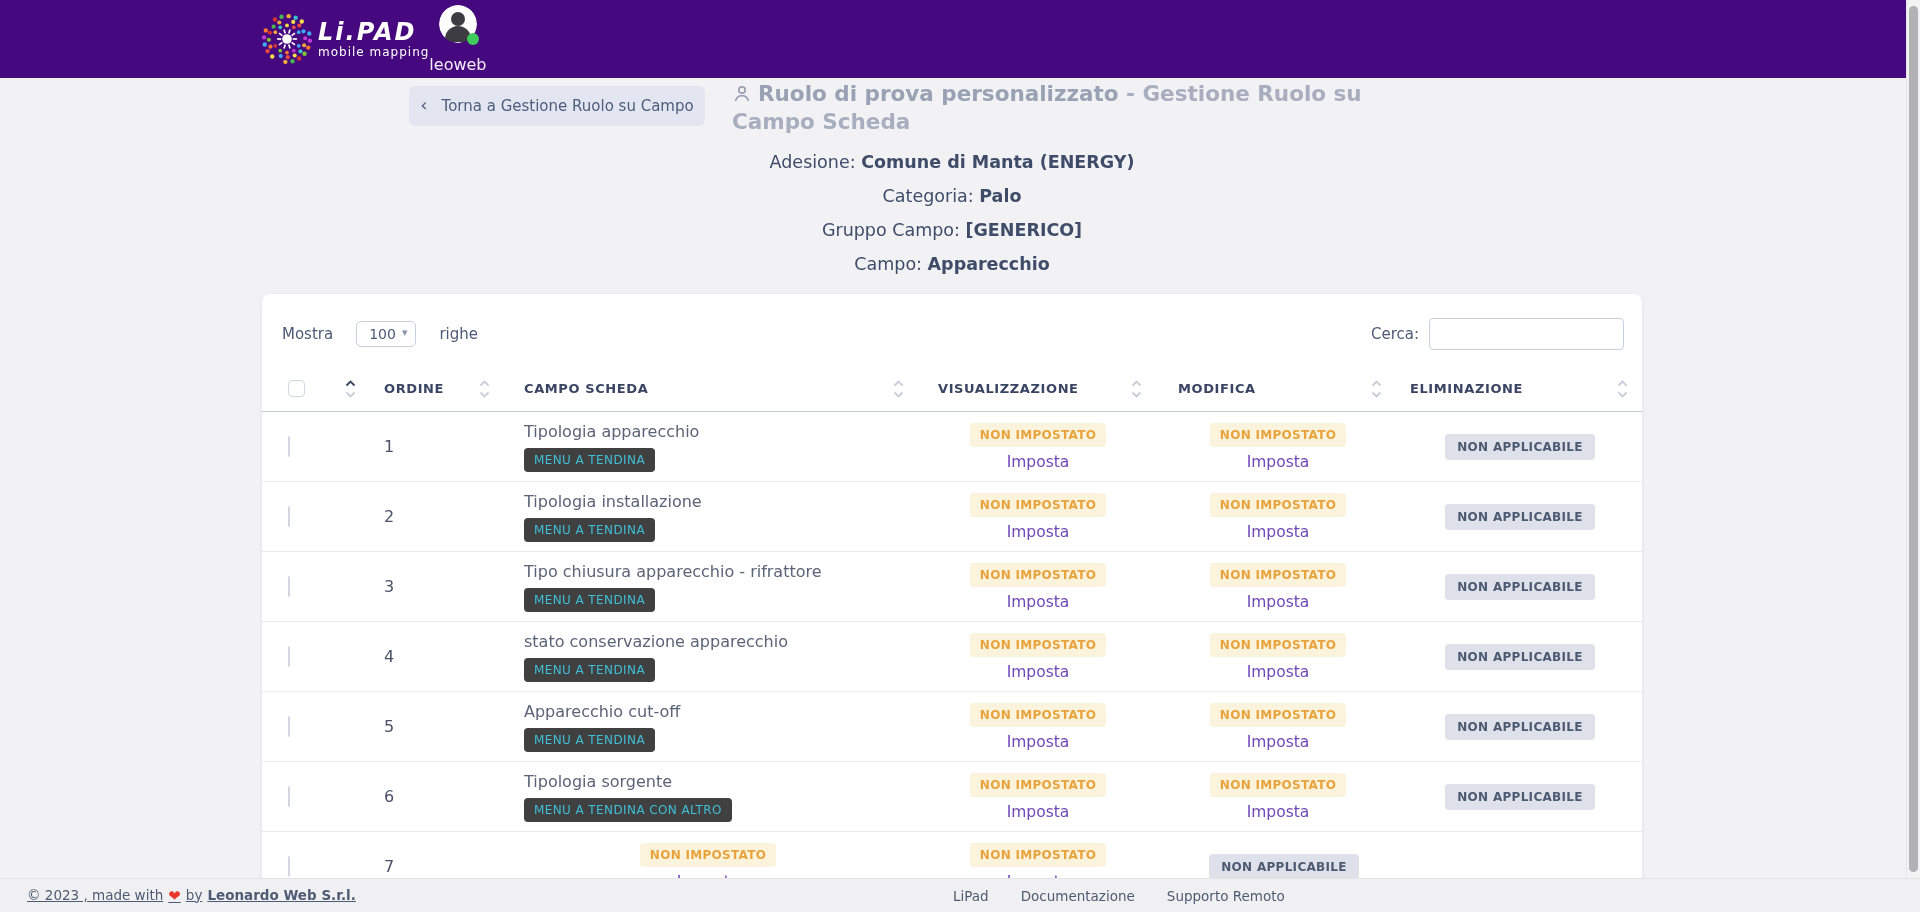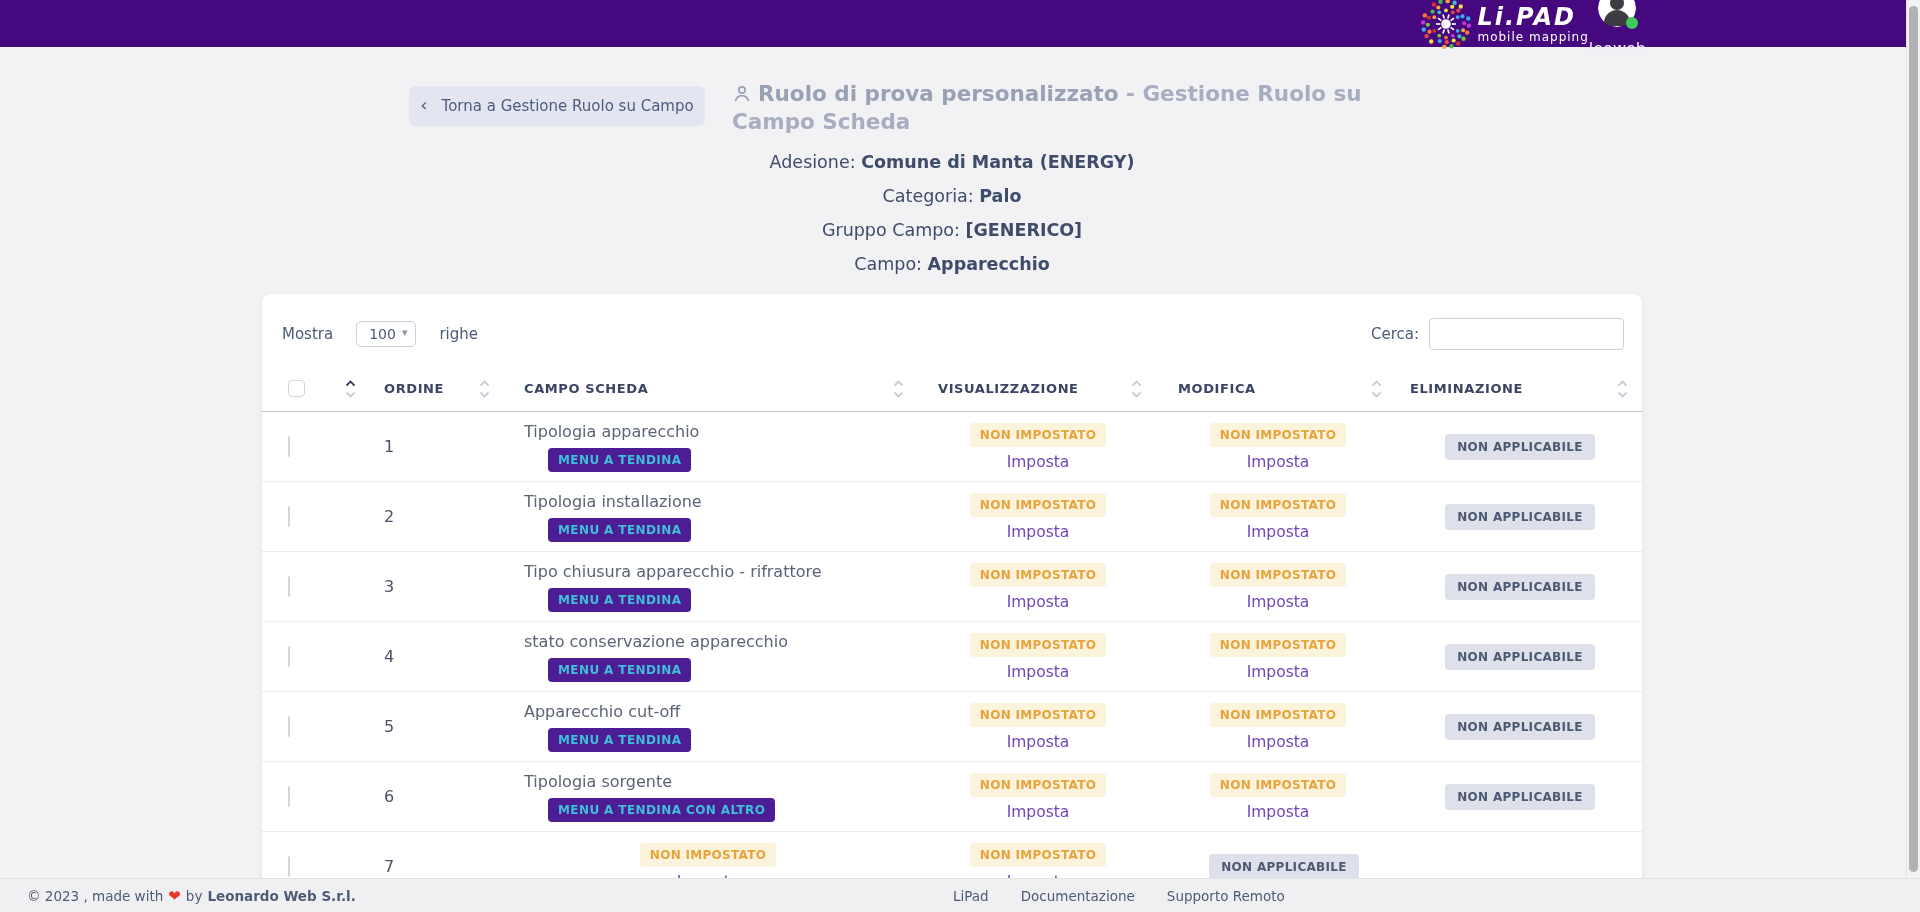--- a/index.html
+++ b/index.html
@@ -1,21 +1,21 @@
 <!DOCTYPE html>
 <html><head>
 <meta charset="utf-8">
 <style>
   * { margin:0; padding:0; box-sizing:border-box; }
   html,body { width:1920px; height:912px; overflow:hidden; }
   body { font-family:"DejaVu Sans","Liberation Sans",sans-serif; background:#F2F2F4; position:relative; }
 
   
-  .topbar { position:absolute; left:0; top:0; width:1906px; height:47px; background:#45087E;
-            display:flex; align-items:center; justify-content:flex-end; padding:0 30px 0 262px; }
+  .topbar { position:absolute; left:0; top:0; width:1906px; height:78px; background:#45087E;
+            display:flex; align-items:center; justify-content:flex-start; padding:0 30px 0 262px; }
   .logo { display:flex; align-items:center; gap:6px; cursor:pointer; }
   .logo-text { color:#fff; line-height:1; }
   .logo-title { font-size:24px; font-weight:bold; font-style:italic; letter-spacing:2px; }
   .logo-sub { font-size:12px; margin-top:2px; letter-spacing:1px; }
   .userbox { display:flex; align-items:center; gap:12px; margin-right:230px; cursor:pointer;flex-direction:column; }
   .avatar { position:relative; width:38px; height:38px; background:#fff; border-radius:50%; }
   .avatar .head { position:absolute; left:12px; top:7px; width:14px; height:14px; border-radius:50%; background:#3c3c42; }
   .avatar .body { position:absolute; left:6px; top:21px; width:26px; height:16px; border-radius:13px 13px 0 0; background:#3c3c42; }
   .avatar .mask { position:absolute; inset:0; border-radius:50%; box-shadow:0 0 0 8px #45087E; pointer-events:none; }
   .status-dot { position:absolute; right:-2px; bottom:-2px; width:12px; height:12px; background:#3ECB5B; border-radius:50%; z-index:2; }
@@ -63,34 +63,34 @@
   .s-up  polyline { stroke:#C7CDD9; }
   .s-dn  polyline { stroke:#C7CDD9; }
   .sorts.active .s-up polyline { stroke:#39445E; }
 
   .trow { height:70px; border-bottom:1px solid #EAEBEF; }
   .checkbox { width:17px; height:17px; border:1px solid #D2D6DF; border-radius:4px; background:#fff; cursor:pointer; }
   .c-check { padding-left:26px; }
   .c-order { font-size:16px; color:#4A5268; padding-left:14px; }
   .c-field { padding-left:14px; }
   .field-name { font-size:16px; color:#5B6377; }
-  .type-badge { display:inline-block; margin-top:7px; font-size:12px; font-weight:bold; letter-spacing:.4px;
-                color:#3FBFD8; background:#4c1d95; border-radius:4px; padding:5px 10px;margin-left:24px; }
+  .type-badge { display:inline-block; margin-top:7px; font-size:12px; font-weight:normal; letter-spacing:.4px;
+                color:#3FBFD8; background:#404040; border-radius:4px; padding:5px 10px; }
   .c-status { text-align:center; transform:translateX(-12px); }
   .c-elim   { text-align:center; transform:translateX(-6px); }
   .warn-badge { display:inline-block; font-size:12px; font-weight:bold; letter-spacing:.3px;
                 color:#E8A33C; background:#FBF3DC; border-radius:4px; padding:5px 10px; }
   .set-link { display:block; margin-top:6px; font-size:15.5px; color:#7148B8; text-decoration:none; cursor:pointer; }
   .na-badge { display:inline-block; font-size:12px; font-weight:bold; letter-spacing:.3px;
               color:#4D5A73; background:#DEE1E9; border-radius:4px; padding:6px 12px; }
 
   
   .footer { position:absolute; left:0; bottom:0; width:1920px; height:34px; background:#F0F0F2;
             border-top:1px solid #E3E3E6; display:flex; align-items:center; font-size:13.5px; color:#4E5B74; z-index:5; }
-  .footer-left { margin-left:27px; display:flex; align-items:center; gap:5px; }
+  .footer-left { margin-left:27px; display:flex; align-items:flex-start; gap:5px;text-decoration:underline; }
   .heart { color:#E8372C; font-size:15px; }
   .footer-links { position:absolute; left:953px; display:flex; gap:32px;align-items:center; }
   .footer-links a { color:#4E5B74; text-decoration:none; cursor:pointer; }
 </style>
 </head>
 <body>
 
 <div class="topbar">
   <div class="logo">
     <svg width="50" height="50" viewBox="0 0 48 48" id="logo-burst">

